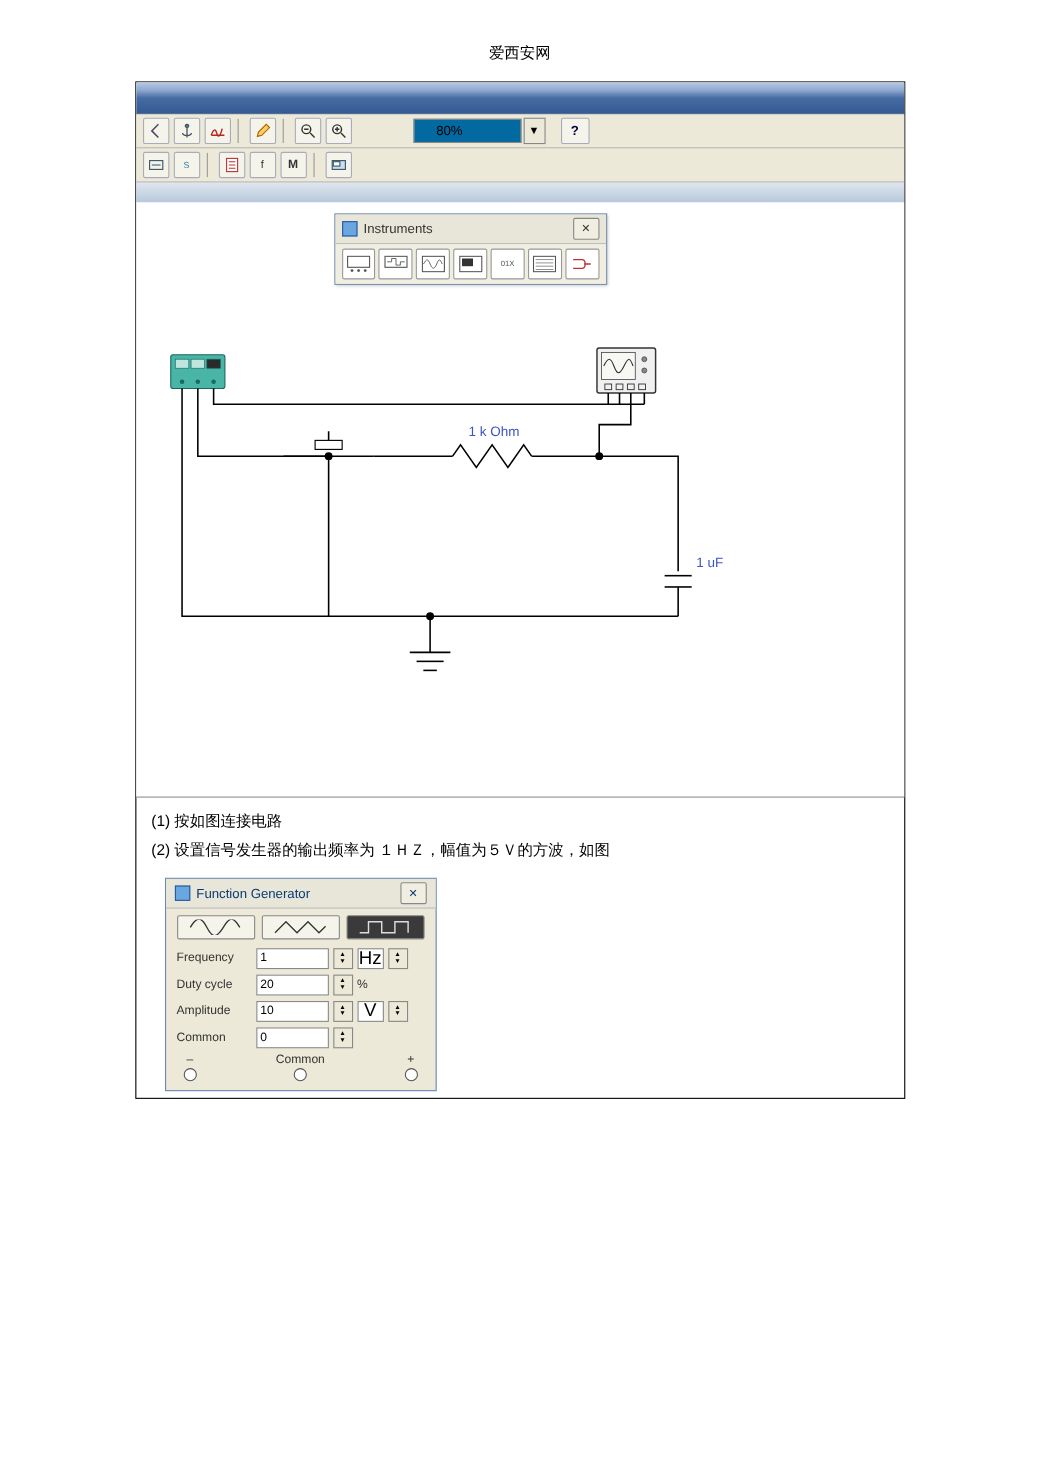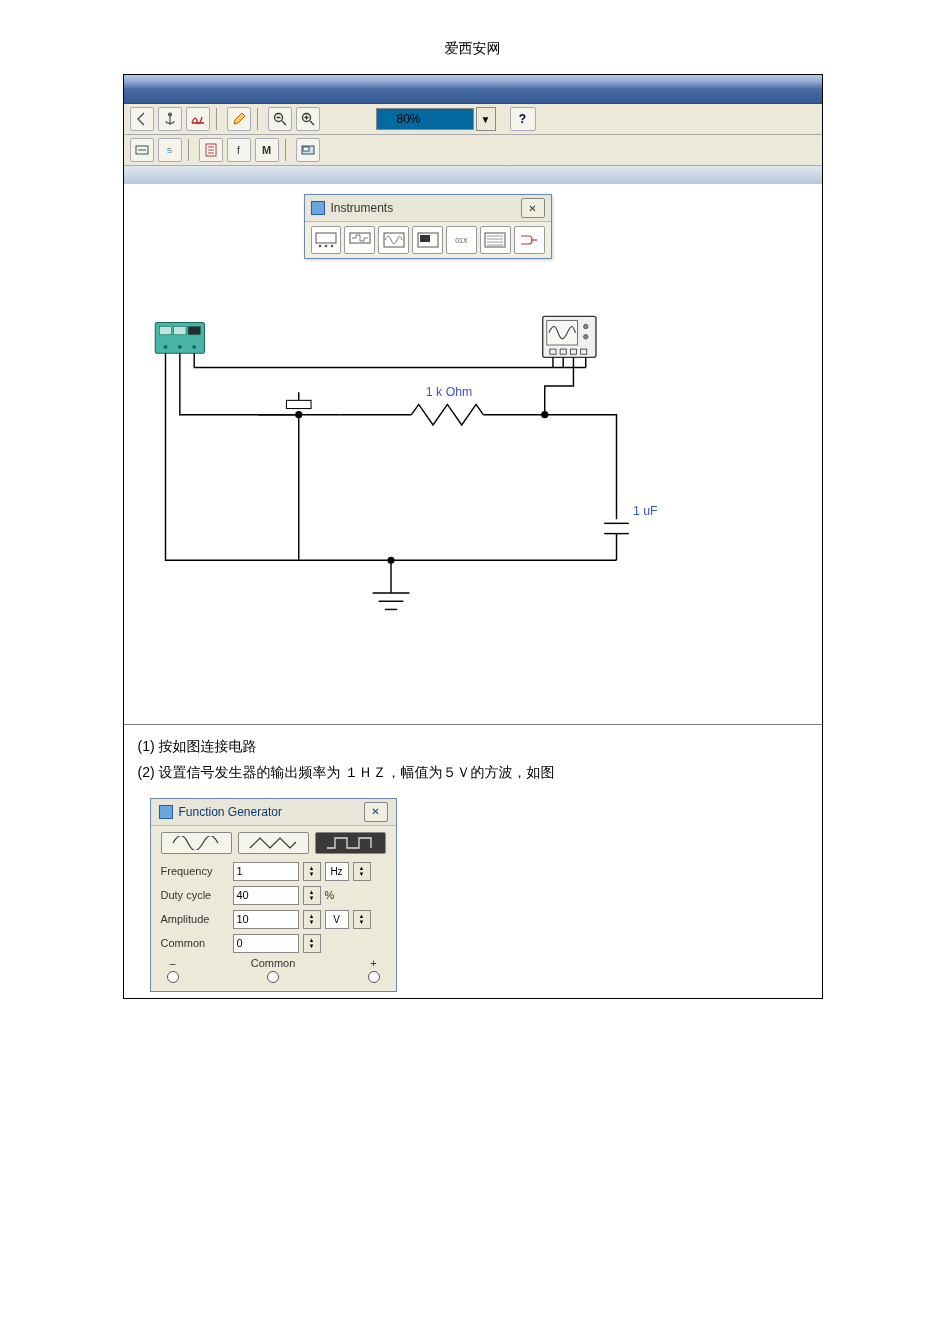--- a/index.html
+++ b/index.html
@@ -211,21 +211,21 @@
     height:17px; border:1px solid #888; background:#fff;
     padding:0 3px; font-size:11px; line-height:17px;
   }
   .spin {
     width:16px;height:17px;border:1px solid #888;background:#ece9d8;
     display:flex;flex-direction:column;justify-content:center;align-items:center;
     font-size:6px;line-height:6px;
   }
   .unit-box {
     height:17px;border:1px solid #888;background:#fff;
-    font-size:10px;display:flex;align-items:center;justify-content:center;
+    font-size:17px;display:flex;align-items:center;justify-content:center;
   }
   .fg-bottom {
     display:flex; justify-content:space-between; align-items:center;
     padding: 2px 16px 8px 16px;
     font-size:11px; color:#333;
   }
   .fg-bottom .col {display:flex;flex-direction:column;align-items:center;gap:2px;}
   .radio {
     width:10px;height:10px;border:1px solid #555;border-radius:50%;background:#fff;
   }
@@ -476,21 +476,21 @@
       </div>
 
       <div class="fg-grid">
         <div class="fg-label">Frequency</div>
         <div class="fg-input">1</div>
         <div class="spin">▲<br>▼</div>
         <div class="unit-box">Hz</div>
         <div class="spin">▲<br>▼</div>
 
         <div class="fg-label">Duty cycle</div>
-        <div class="fg-input">40</div>
+        <div class="fg-input">20</div>
         <div class="spin">▲<br>▼</div>
         <div class="fg-label" style="text-align:left;">%</div>
         <div></div>
 
         <div class="fg-label">Amplitude</div>
         <div class="fg-input">10</div>
         <div class="spin">▲<br>▼</div>
         <div class="unit-box">V</div>
         <div class="spin">▲<br>▼</div>
 

